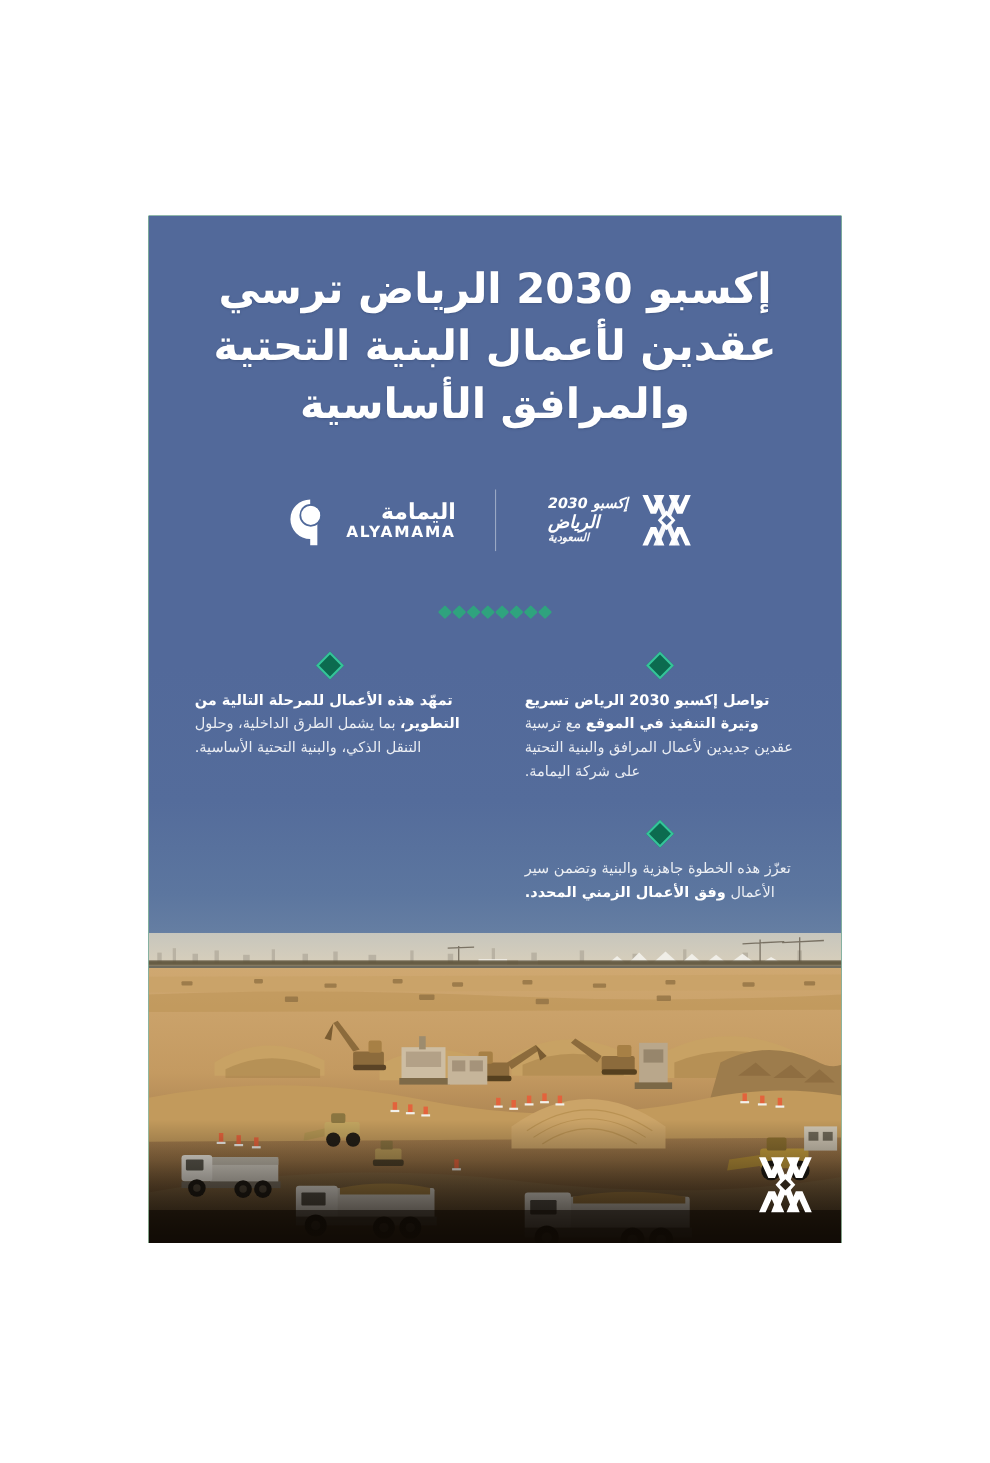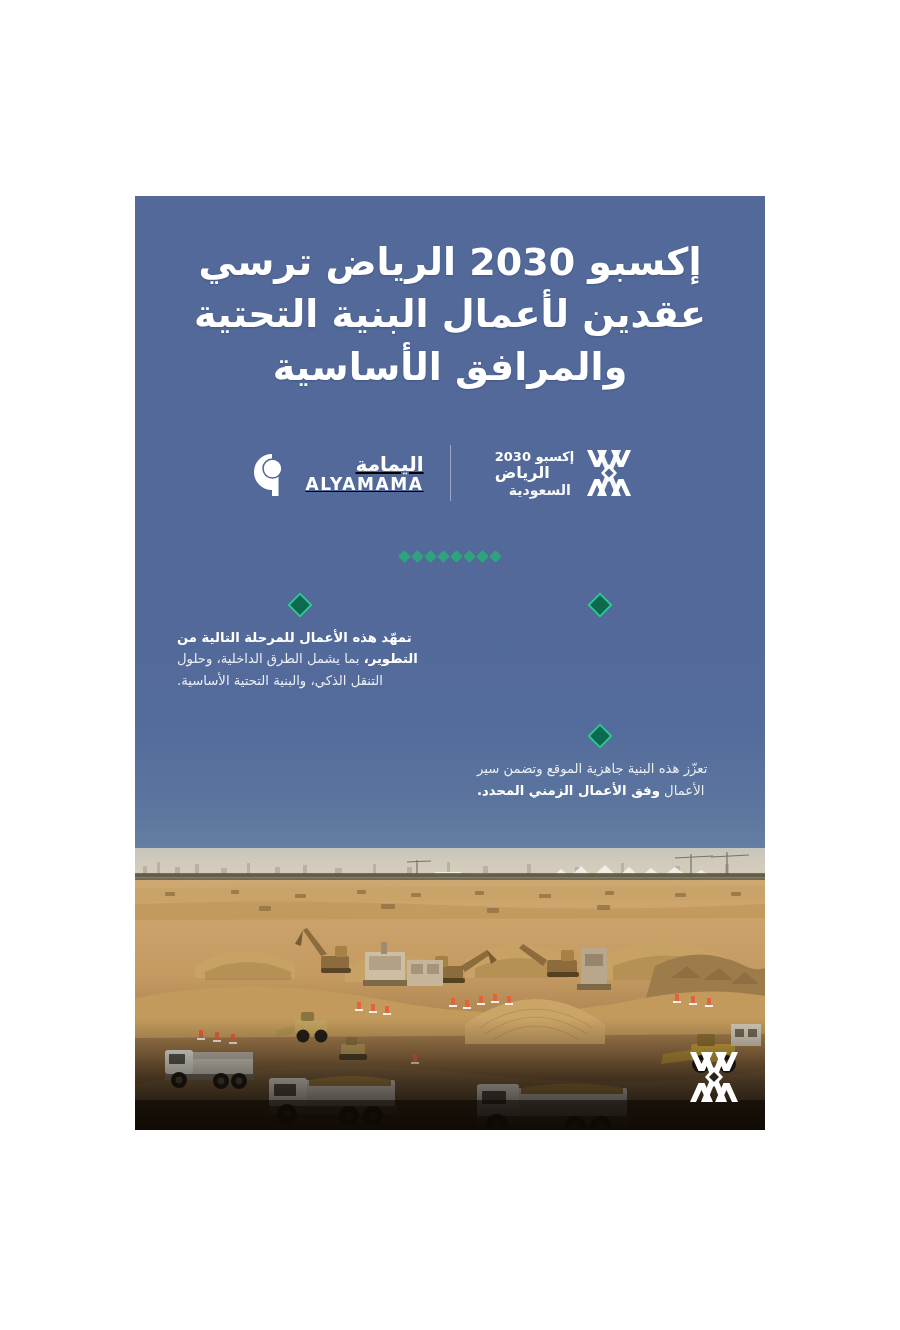--- a/index.html
+++ b/index.html
@@ -91,55 +91,56 @@
     background: rgba(255,255,255,0.42);
   }
 
   
   .alyamama {
     display: flex;
     align-items: center;
     gap: 10px;
   }
   .alyamama .mark { width: 46px; height: 46px; flex: 0 0 46px; }
-  .alyamama .wordmark { display: flex; flex-direction: column; gap: 2px; text-decoration: underline; }
+  .alyamama .wordmark { display: flex; flex-direction: column; gap: 2px; }
   .alyamama .ar {
     direction: rtl;
     color: #ffffff;
     font-size: 20px;
     font-weight: 700;
     letter-spacing: 1px;
     line-height: 1;
   }
   .alyamama .en {
     color: #ffffff;
-    font-size: 17px;
+    font-size: 14px;
     font-weight: 700;
     letter-spacing: 1.6px;
     line-height: 1;
   }
 
   
   .expo {
     display: flex;
     align-items: center;
     gap: 12px;
+    font-style: italic;
   }
   .expo .txt {
     display: flex;
     flex-direction: column;
     align-items: flex-end;
     direction: rtl;
     color: #ffffff;
     line-height: 1;
     gap: 2px;
   }
   .expo .l1 { font-size: 13px; font-weight: 700; letter-spacing: 0.5px; }
   .expo .l2 { font-size: 16px; font-weight: 700; letter-spacing: 0.5px; }
-  .expo .l3 { font-size: 14px; font-weight: 600; letter-spacing: 2.2px; opacity: 0.95; margin-left: 14px; }
+  .expo .l3 { font-size: 10px; font-weight: 600; letter-spacing: 2.2px; opacity: 0.95; }
   .expo .sadu { width: 46px; height: 50px; flex: 0 0 46px; }
 
   
   .diamond-rule {
     position: absolute;
     left: 0;
     right: 0;
     top: 356px;
     display: flex;
     align-items: center;
@@ -279,34 +280,35 @@
       <span class="d"></span>
       <span class="d"></span>
     </div>
 
     <div class="bullets">
 
       <div class="bullet">
         <span class="dia-wrap">
           <span class="dia"></span>
         </span>
+        <p><b>تواصل إكسبو 2030 الرياض تسريع وتيرة التنفيذ في الموقع</b><span> مع ترسية عقدين جديدين لأعمال المرافق والبنية التحتية على شركة اليمامة.</span></p>
       </div>
 
       <div class="bullet">
         <span class="dia-wrap">
           <span class="dia"></span>
         </span>
         <p><b>تمهّد هذه الأعمال للمرحلة التالية من التطوير،</b><span> بما يشمل الطرق الداخلية، وحلول التنقل الذكي، والبنية التحتية الأساسية.</span></p>
       </div>
 
       <div class="bullet">
         <span class="dia-wrap">
           <span class="dia"></span>
         </span>
-        <p><span>تعزّز هذه البنية جاهزية الموقع وتضمن سير الأعمال </span><b>وفق الأعمال الزمني المحدد.</b></p>
+        <p><span>تعزّز هذه الخطوة جاهزية والبنية وتضمن سير الأعمال </span><b>وفق الأعمال الزمني المحدد.</b></p>
       </div>
 
 
     </div>
 
     <div class="photo">
       <svg viewBox="0 0 630 282" preserveAspectRatio="none" xmlns="http://www.w3.org/2000/svg">
         <defs>
           <linearGradient id="skyG" x1="0" y1="0" x2="0" y2="1">
             <stop offset="0%" stop-color="#c7c6bd"></stop>

